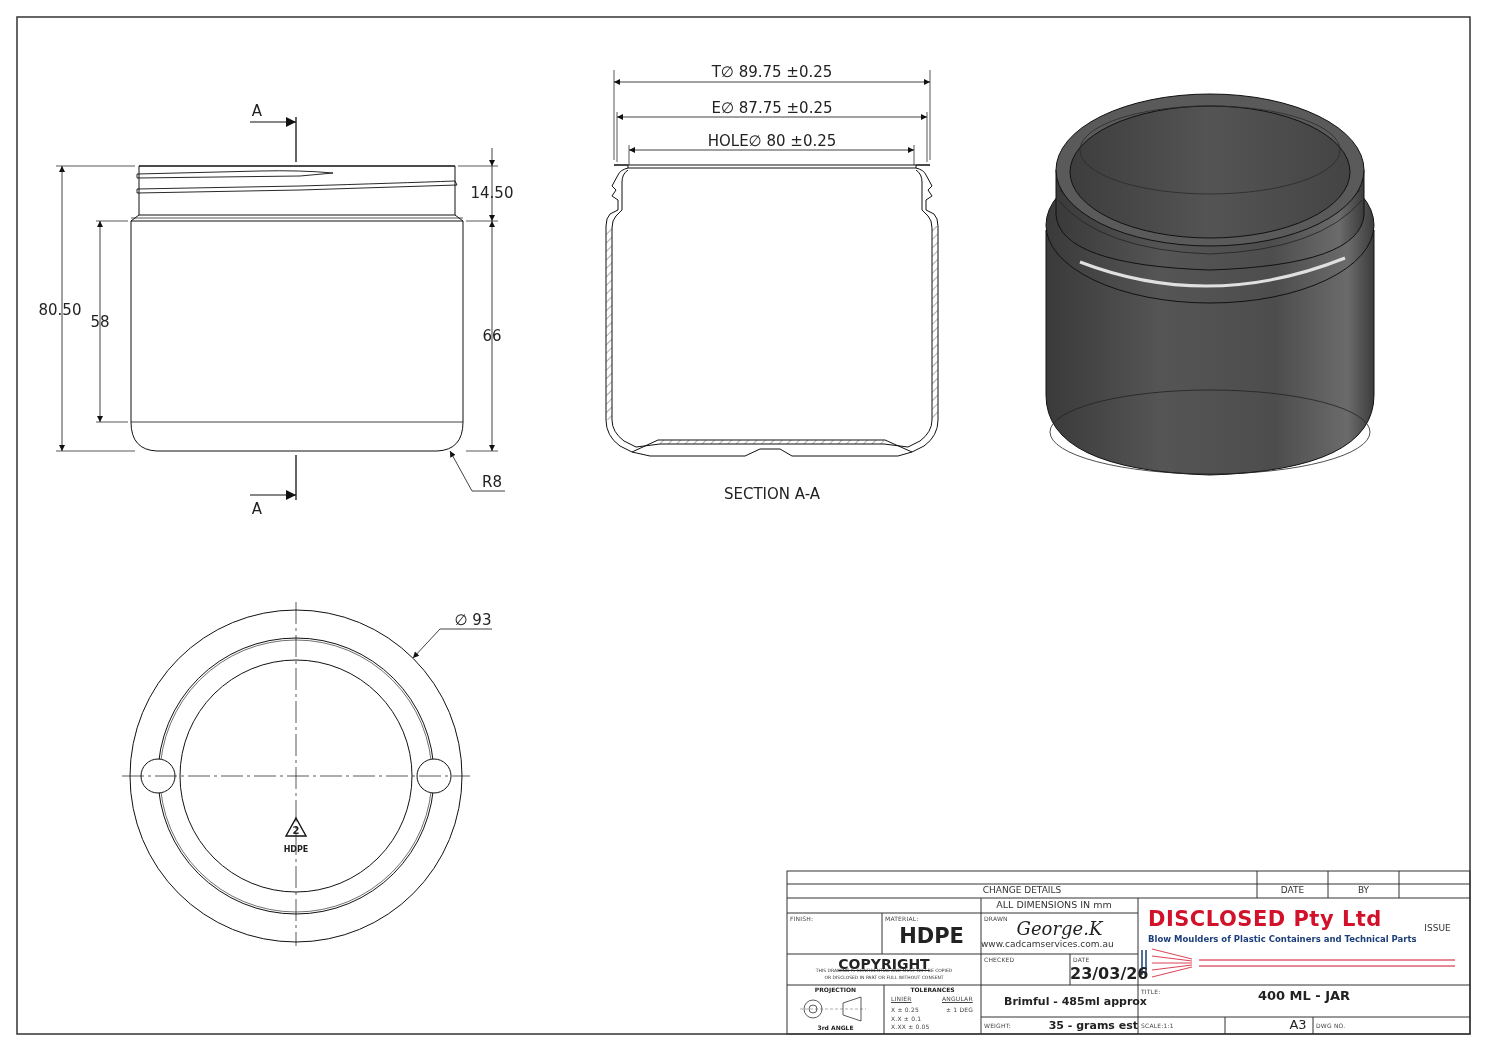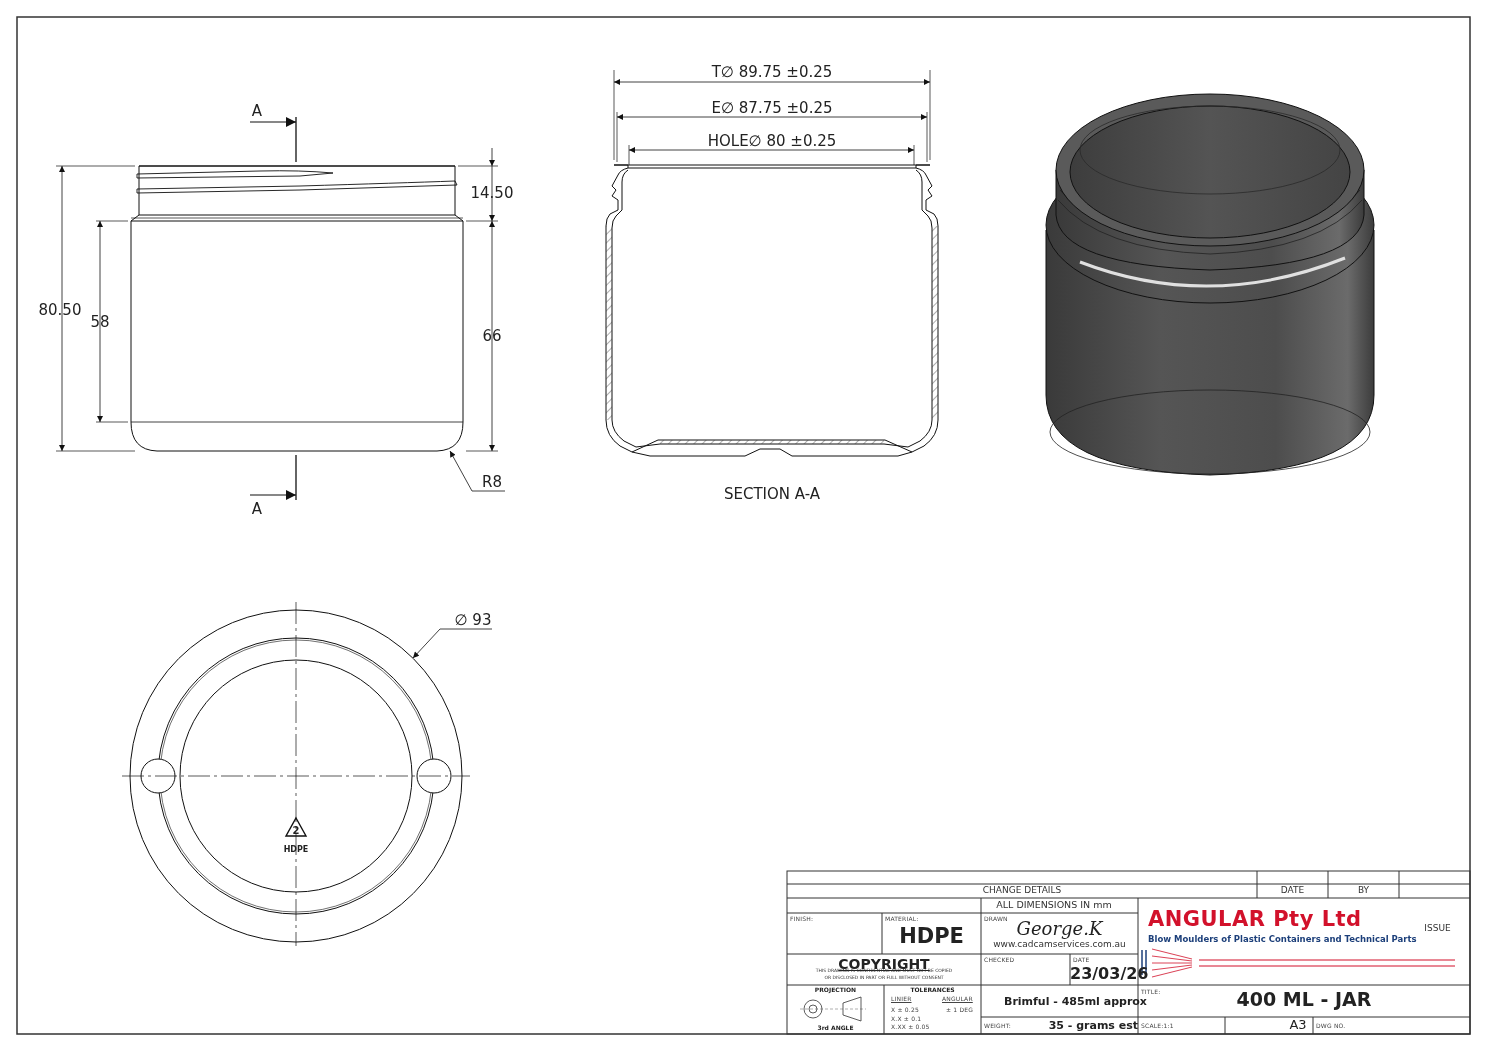--- a/index.html
+++ b/index.html
@@ -206,21 +206,21 @@
 <div class="tb hdr" style="left:1399px;top:885px;width:77px;margin-top:38px;">ISSUE</div>
 
 <div class="tb hdr" style="left:981px;top:899px;width:146px;font-size:9.5px;">ALL DIMENSIONS IN mm</div>
 
 <div class="tb lbl" style="left:790px;top:915px;">FINISH:</div>
 <div class="tb lbl" style="left:885px;top:915px;">MATERIAL:</div>
 <div class="tb big" style="left:882px;top:924px;width:99px;text-align:center;font-size:21px;">HDPE</div>
 
 <div class="tb lbl" style="left:984px;top:915px;">DRAWN</div>
 <div class="tb" style="left:981px;top:918px;width:157px;text-align:center;font-family:'DejaVu Serif',serif;font-style:italic;font-size:18px;">George.K</div>
-<div class="tb" style="left:981px;top:939px;width:157px;text-align:center;font-size:9px;color:#333;">www.cadcamservices.com.au</div>
+<div class="tb" style="left:981px;top:939px;width:157px;text-align:left;font-size:9px;color:#333;">www.cadcamservices.com.au</div>
 
 <div class="tb big" style="left:787px;top:956px;width:194px;text-align:center;font-size:14px;text-decoration:underline;">COPYRIGHT</div>
 <div class="tb" style="left:787px;top:968px;width:194px;text-align:center;font-size:4.5px;color:#333;">THIS DRAWING IS CONFIDENTIAL AND MUST NOT BE COPIED</div>
 <div class="tb" style="left:787px;top:975px;width:194px;text-align:center;font-size:4.5px;color:#333;">OR DISCLOSED IN PART OR FULL WITHOUT CONSENT</div>
 
 <div class="tb lbl" style="left:984px;top:956px;">CHECKED</div>
 <div class="tb lbl" style="left:1073px;top:956px;">DATE</div>
 <div class="tb big" style="left:1070px;top:964px;width:68px;font-size:16px;">23/03/26</div>
 
 <div class="tb big" style="left:787px;top:986px;width:97px;text-align:center;font-size:6px;">PROJECTION</div>
@@ -231,22 +231,22 @@
 <div class="tb lbl" style="left:942px;top:995px;text-decoration:underline;">ANGULAR</div>
 <div class="tb lbl" style="left:891px;top:1006px;">X ± 0.25</div>
 <div class="tb lbl" style="left:891px;top:1015px;">X.X ± 0.1</div>
 <div class="tb lbl" style="left:891px;top:1023px;">X.XX ± 0.05</div>
 <div class="tb lbl" style="left:946px;top:1006px;">± 1 DEG</div>
 
 <div class="tb big" style="left:981px;top:995px;width:157px;text-align:center;font-size:11px;padding-left:16px;">Brimful - 485ml approx</div>
 <div class="tb lbl" style="left:984px;top:1022px;">WEIGHT:</div>
 <div class="tb big" style="left:1025px;top:1019px;width:113px;text-align:right;font-size:11px;">35 - grams est</div>
 
-<div class="tb big" style="left:1148px;top:907px;font-size:21px;color:#d2112b;letter-spacing:0.5px;font-family:'DejaVu Sans',sans-serif;">ANGULAR Pty Ltd</div>
+<div class="tb big" style="left:1148px;top:907px;font-size:21px;color:#d2112b;letter-spacing:0.5px;font-family:'DejaVu Sans',sans-serif;">DISCLOSED Pty Ltd</div>
 <div class="tb big" style="left:1148px;top:934px;font-size:8.5px;color:#1c3f7a;">Blow Moulders of Plastic Containers and Technical Parts</div>
 
 <div class="tb lbl" style="left:1141px;top:988px;">TITLE:</div>
-<div class="tb big" style="left:1138px;top:988px;width:332px;text-align:center;font-size:19px;">400 ML - JAR</div>
+<div class="tb big" style="left:1138px;top:988px;width:332px;text-align:center;font-size:13px;">400 ML - JAR</div>
 
 <div class="tb lbl" style="left:1141px;top:1022px;">SCALE:1:1</div>
 <div class="tb" style="left:1254px;top:1017px;width:88px;text-align:center;font-size:13px;">A3</div>
 <div class="tb lbl" style="left:1316px;top:1022px;">DWG NO.</div>
 </div>
 
 </body></html>

